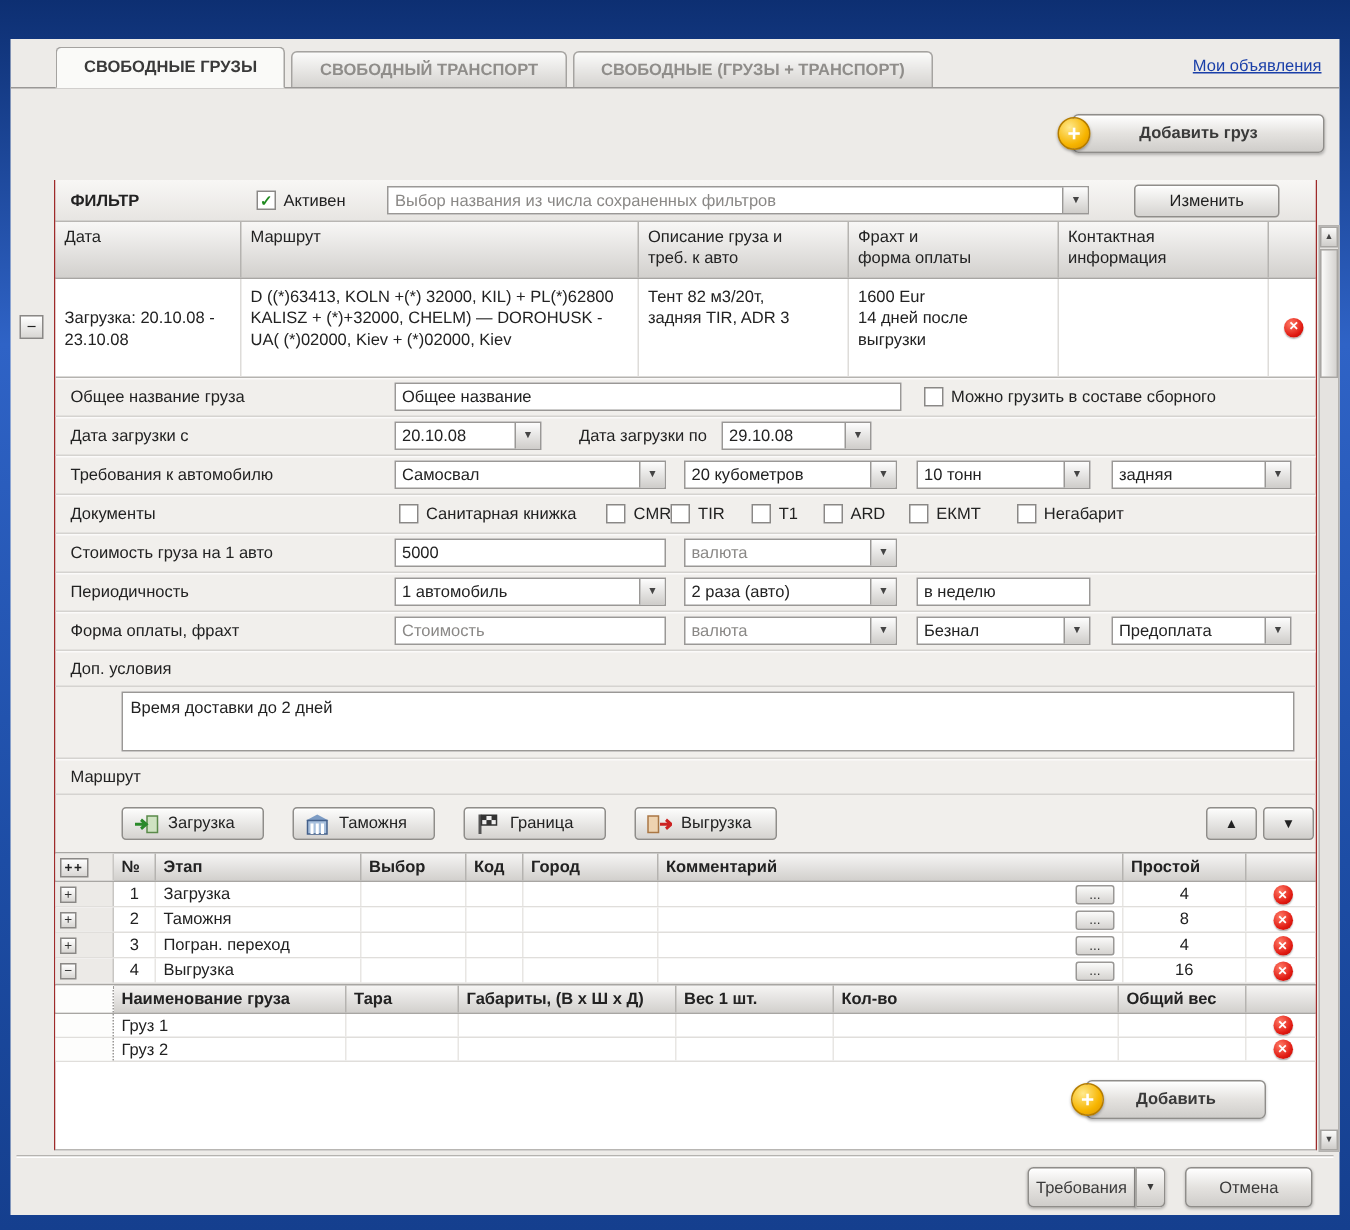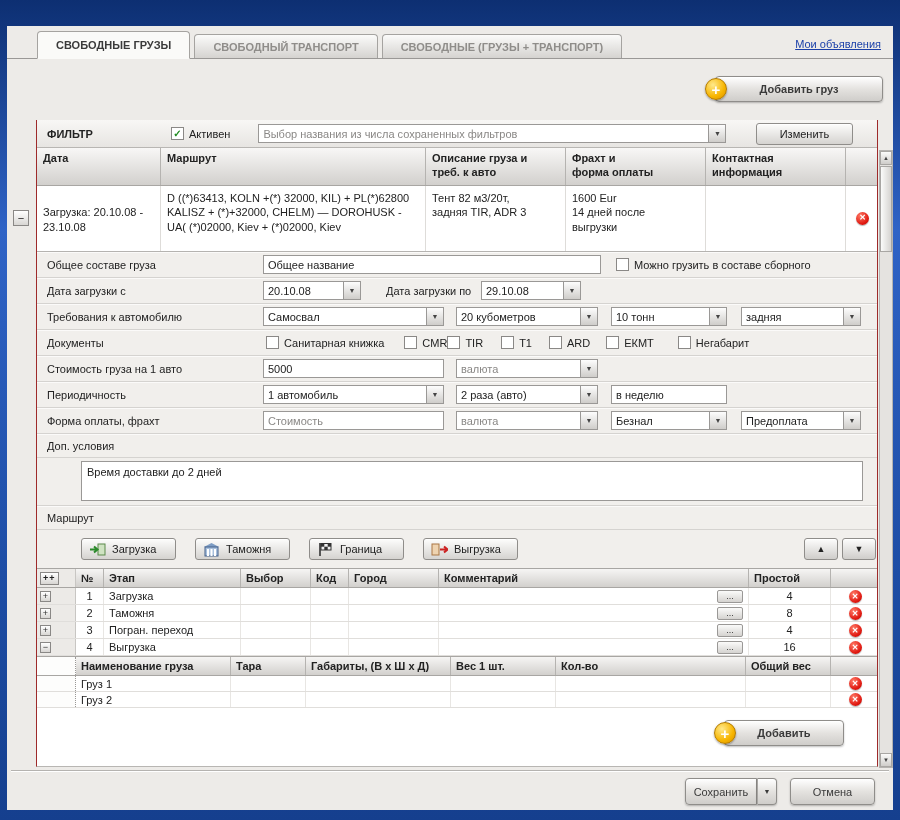--- a/index.html
+++ b/index.html
@@ -43,21 +43,21 @@
   .filter-label {font-weight:bold; width:124px;}
   .cbwrap {display:flex; align-items:center; gap:5px; white-space:nowrap;}
   .cb {width:13px; height:13px; background:#fff; border:1px solid #8a8886; display:inline-flex; align-items:center;
     justify-content:center; font-size:10px; color:#1f8a1f; font-weight:bold; flex:none;}
   .smallbtn {display:inline-flex; align-items:center; justify-content:center; height:22px; border:1px solid #8f8d8a;
     border-radius:3px; background:linear-gradient(#fdfdfc,#d5d3d0); box-shadow:inset 0 1px 0 #fff; cursor:default;}
 
   
   .list-header {display:grid; grid-template-columns:124px 265px 140px 140px 140px 33px; height:38px;
     background:linear-gradient(#f8f7f6,#d2d0cd); border-bottom:1px solid #a8a6a3;}
-  .lhc {padding:4px 6px; font-weight:bold; border-right:1px solid #b5b3b0; white-space:pre-line; line-height:1.25; overflow:hidden;}
+  .lhc {padding:4px 6px; font-weight:normal; border-right:1px solid #b5b3b0; white-space:pre-line; line-height:1.25; overflow:hidden;}
   .list-row {display:grid; grid-template-columns:124px 265px 140px 140px 140px 33px; height:66px; background:#fff;
     border-bottom:1px solid #b5b3b0;}
   .lrc {padding:5px 6px; border-right:1px solid #dedcd9; line-height:1.3; white-space:pre-line; overflow:hidden;}
   .lrc.cen {display:flex; align-items:center; justify-content:center; padding:0;}
 
   
   .frow {height:26px; display:flex; align-items:center; padding-left:10px; background:#f1efec;
     border-bottom:1px solid #d5d3d0; box-shadow:inset 0 1px 0 #fbfaf9;}
   .flabel {width:216px; flex:none;}
   .tin {height:19px; background:#fff; border:1px solid #9a9896; padding:0 4px; font-size:11px;
@@ -202,21 +202,21 @@
         <div class="lrc">1600 Eur
 14 дней после
 выгрузки</div>
         <div class="lrc"></div>
         <div class="lrc cen" style="border-right:none;">
           <span class="xicon">✕</span>
         </div>
       </div>
 
       <div class="frow">
-        <span class="flabel">Общее составе груза</span>
+        <span class="flabel">Общее название груза</span>
         <input class="tin" style="width: 338px;" value="Общее название">
         <span class="cbwrap" style="margin-left:15px;">
           <span class="cb"></span>
           <span>Можно грузить в составе сборного</span>
         </span>
       </div>
 
       <div class="frow">
         <span class="flabel">Дата загрузки с</span>
         <div class="dd" style="width:98px;">
@@ -506,21 +506,21 @@
 
     <div class="vscroll">
       <div class="sbtn up">▲</div>
       <div class="sthumb"></div>
       <div class="sbtn down">▼</div>
     </div>
 
     <div class="footer-sep"></div>
     <div class="save-group">
       <div class="bigbtn save-main">
-        <span>Сохранить</span>
+        <span>Требования</span>
       </div>
       <div class="bigbtn save-arrow">
         <span>▼</span>
       </div>
     </div>
     <div class="bigbtn cancel-btn">
       <span>Отмена</span>
     </div>
 
   </div>

